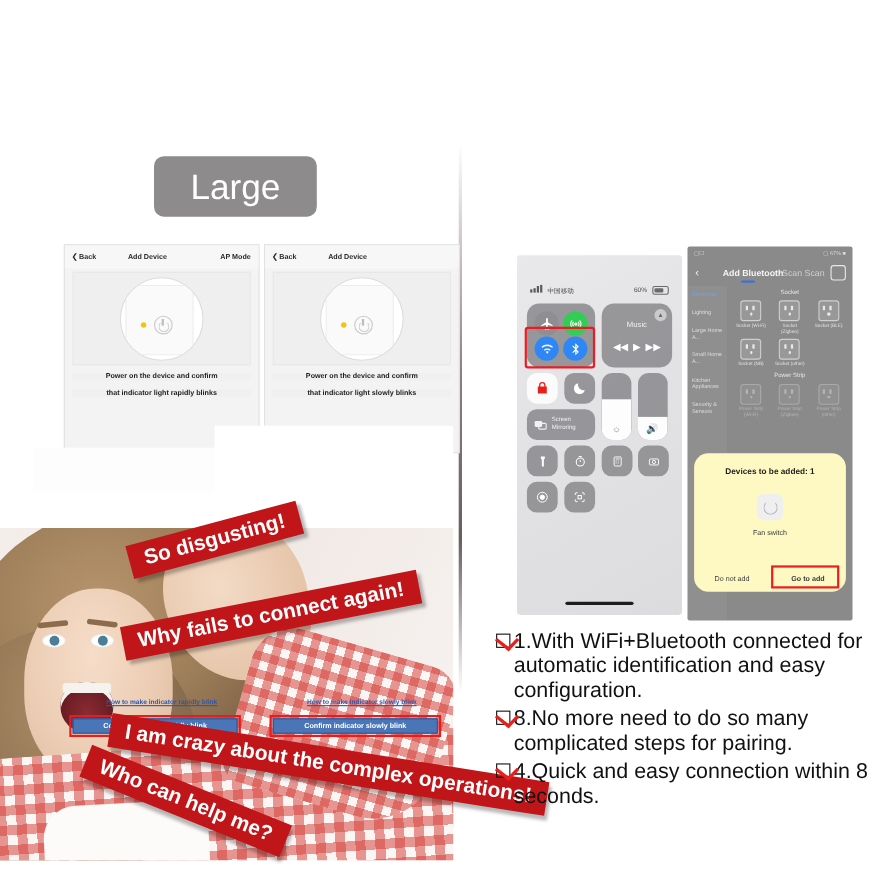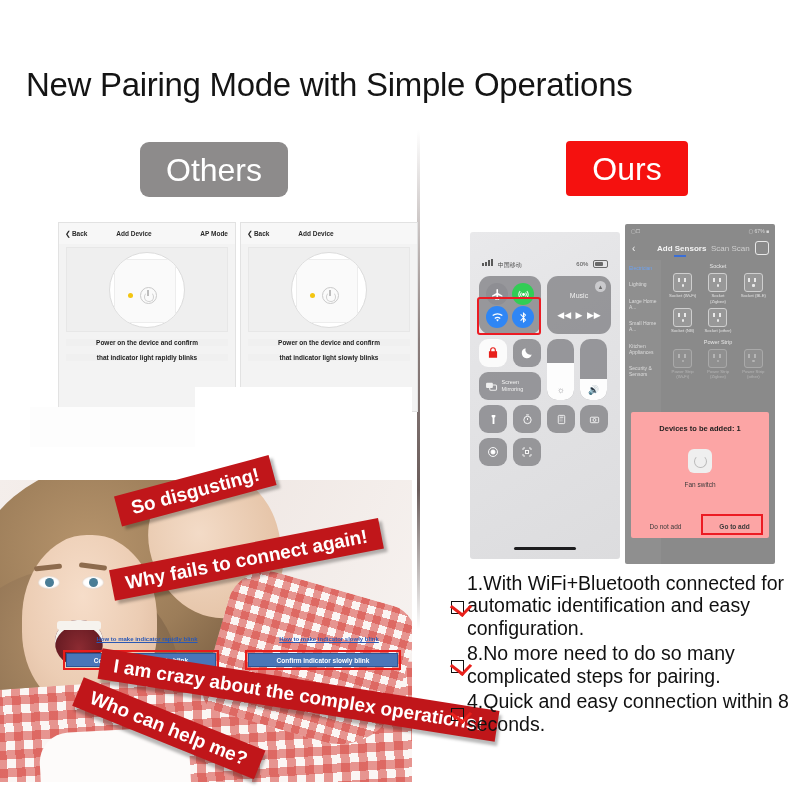--- a/index.html
+++ b/index.html
@@ -174,49 +174,47 @@
   .tp-main{position:absolute;left:36px;right:0;top:0;bottom:0;}
   .tp-sec{text-align:center;font-size:5.5px;color:#e6e6e6;padding:3px 0 2px;}
   .tp-row{display:flex;justify-content:space-around;padding:2px 4px;}
   .tp-item{width:30px;text-align:center;}
   .tp-ic{width:17px;height:17px;margin:0 auto;border:1px solid #cfcfcf;border-radius:3px;background:rgba(255,255,255,.12);position:relative;}
   .tp-ic:before{content:"";position:absolute;left:3.5px;top:4px;width:2px;height:4px;background:#e9e9e9;box-shadow:6px 0 0 #e9e9e9;}
   .tp-ic:after{content:"";position:absolute;left:7.5px;top:10px;width:2.5px;height:2.5px;border-radius:1px;background:#e9e9e9;}
   .tp-lbl{font-size:4.3px;color:#e2e2e2;line-height:1.3;margin-top:1px;}
   .tp-item.ghost{opacity:.45;}
 
-  .tp-dialog{position:absolute;left:6px;top:188px;width:138px;height:126px;background:#fca5a5;border-radius:2px;}
+  .tp-dialog{position:absolute;left:6px;top:188px;width:138px;height:126px;background:#fef9c3;border-radius:13px;}
   .tp-dtitle{text-align:center;font-size:7.5px;font-weight:bold;color:#1e1e1e;padding-top:12px;}
   .tp-dev{width:24px;height:24px;margin:16px auto 0;border-radius:6px;background:#efefef;display:flex;align-items:center;justify-content:center;}
   .tp-dev i{display:block;width:11px;height:11px;border:1.2px solid #b9b9b9;border-radius:50%;border-top-color:transparent;}
   .tp-dname{text-align:center;font-size:6.5px;color:#3c3c3c;margin-top:8px;}
   .tp-dbtns{position:absolute;left:0;right:0;bottom:8px;display:flex;align-items:center;}
   .tp-dbtn{flex:1;text-align:center;font-size:6.5px;color:#3b3b3b;}
   .tp-dbtn.primary{font-weight:bold;}
   .tp-dbox{position:absolute;right:6px;bottom:3px;width:62px;height:21px;border:2px solid #ec1b23;box-sizing:border-box;}
 
   
   .checklist{position:absolute;left:6px;top:350px;width:346px;}
-  .ck-item{display:flex;align-items:center;margin-bottom:3px;}
+  .ck-item{display:flex;align-items:flex-start;margin-bottom:3px;}
   .ck-box{flex:0 0 auto;width:13px;height:13px;border:1.6px solid #111;margin:4px 3px 0 0;position:relative;box-sizing:border-box;}
   .ck-box:after{content:"";position:absolute;left:1px;top:-2px;width:13px;height:11px;
     border-right:3px solid #e8201b;border-bottom:3px solid #e8201b;transform:rotate(38deg) skewX(-6deg);}
   .ck-txt{font-size:19.5px;line-height:1.15;color:#111;}
 
   .u-hidden{visibility:hidden;}
 </style>
 </head>
 <body>
 
 <div class="page">
 
-  <div class="hd2">New Pairing Mode with Simple Operations</div>
-
-  <div class="badge others">Others</div>
-  <div class="badge ours">Ours</div>
+
+  <div class="badge others">Large</div>
 
   <div class="divider"></div>
 
   <div class="left-panel">
 
     <div class="appshot a">
       <div class="app-top">
         <div class="app-back">
           <span class="chev">❮</span>
           <span>Back</span>
@@ -425,21 +423,21 @@
       <div class="homebar"></div>
     </div>
 
     <div class="tp">
       <div class="tp-status">
         <span>▢☐</span>
         <span>▢ 67% ■</span>
       </div>
       <div class="tp-nav">
         <span class="tp-back">‹</span>
-        <span class="tp-t1">Add Sensors</span>
+        <span class="tp-t1">Add Bluetooth</span>
         <span class="tp-t2">Scan Scan</span>
         <span class="tp-scan"></span>
       </div>
       <div class="tp-underline"></div>
 
       <div class="tp-body">
         <div class="tp-side">
           <div class="tp-cat active">Electrician</div>
           <div class="tp-cat">Lighting</div>
           <div class="tp-cat">Large Home A...</div>

